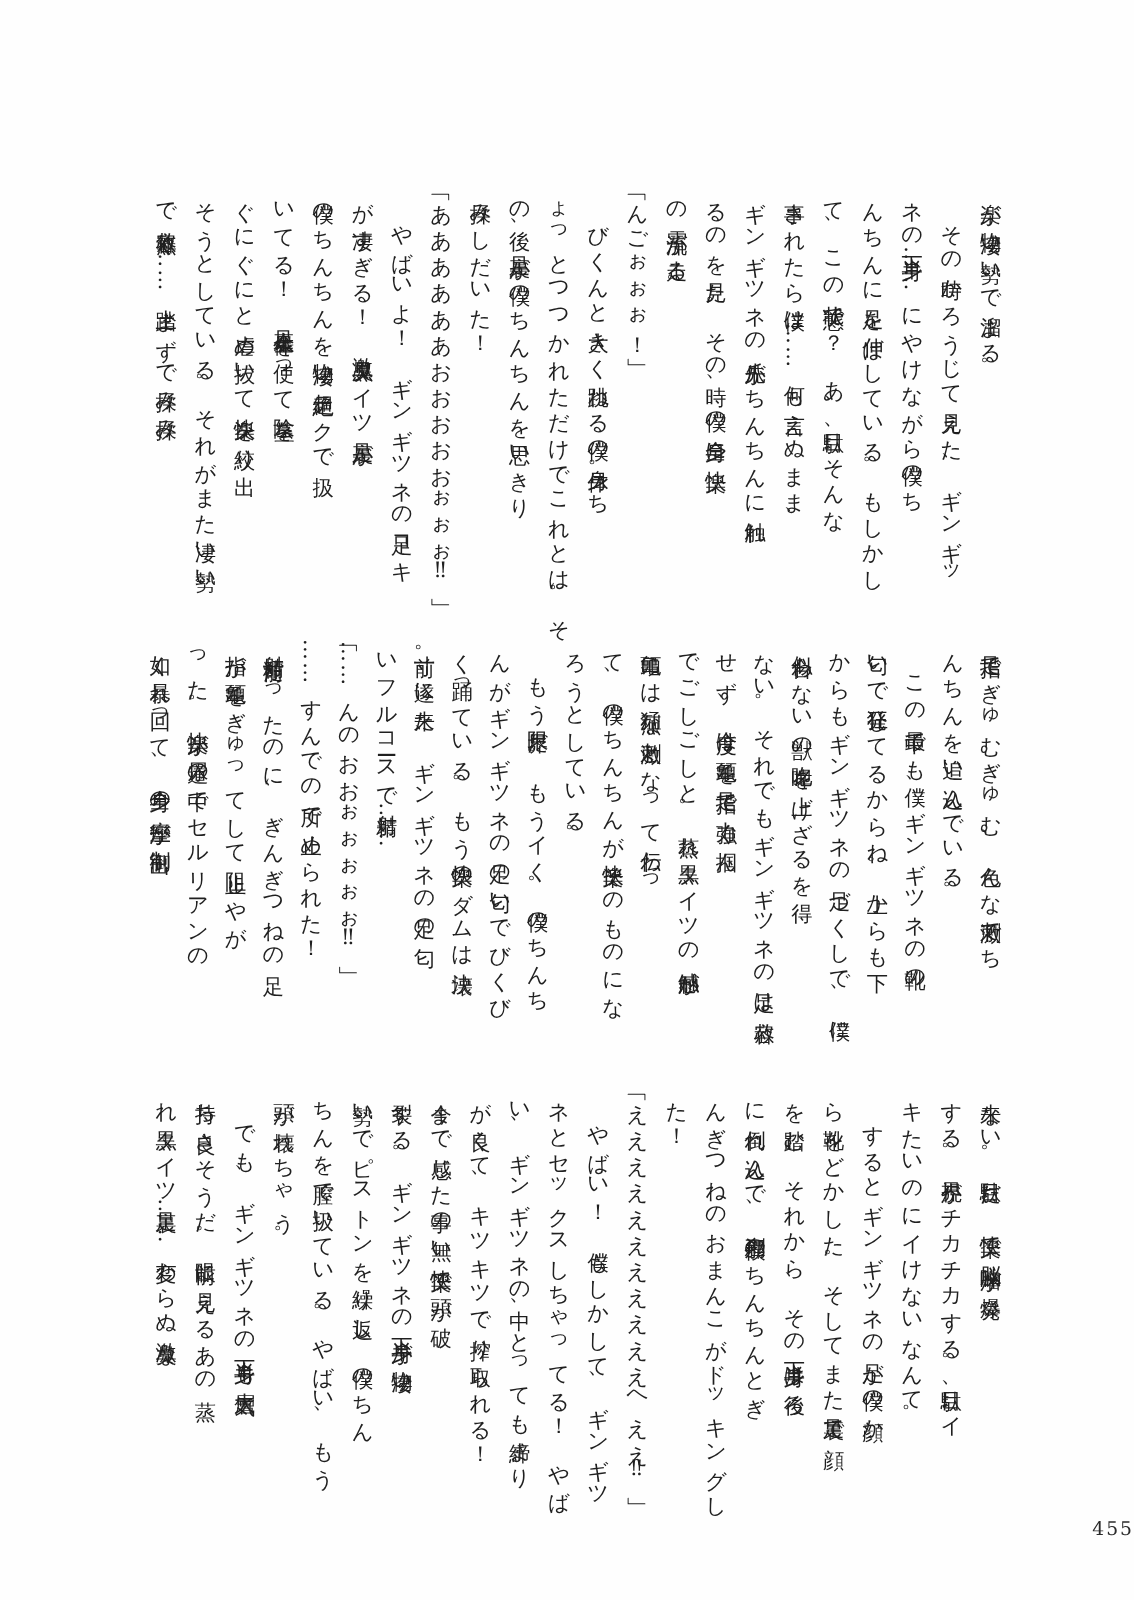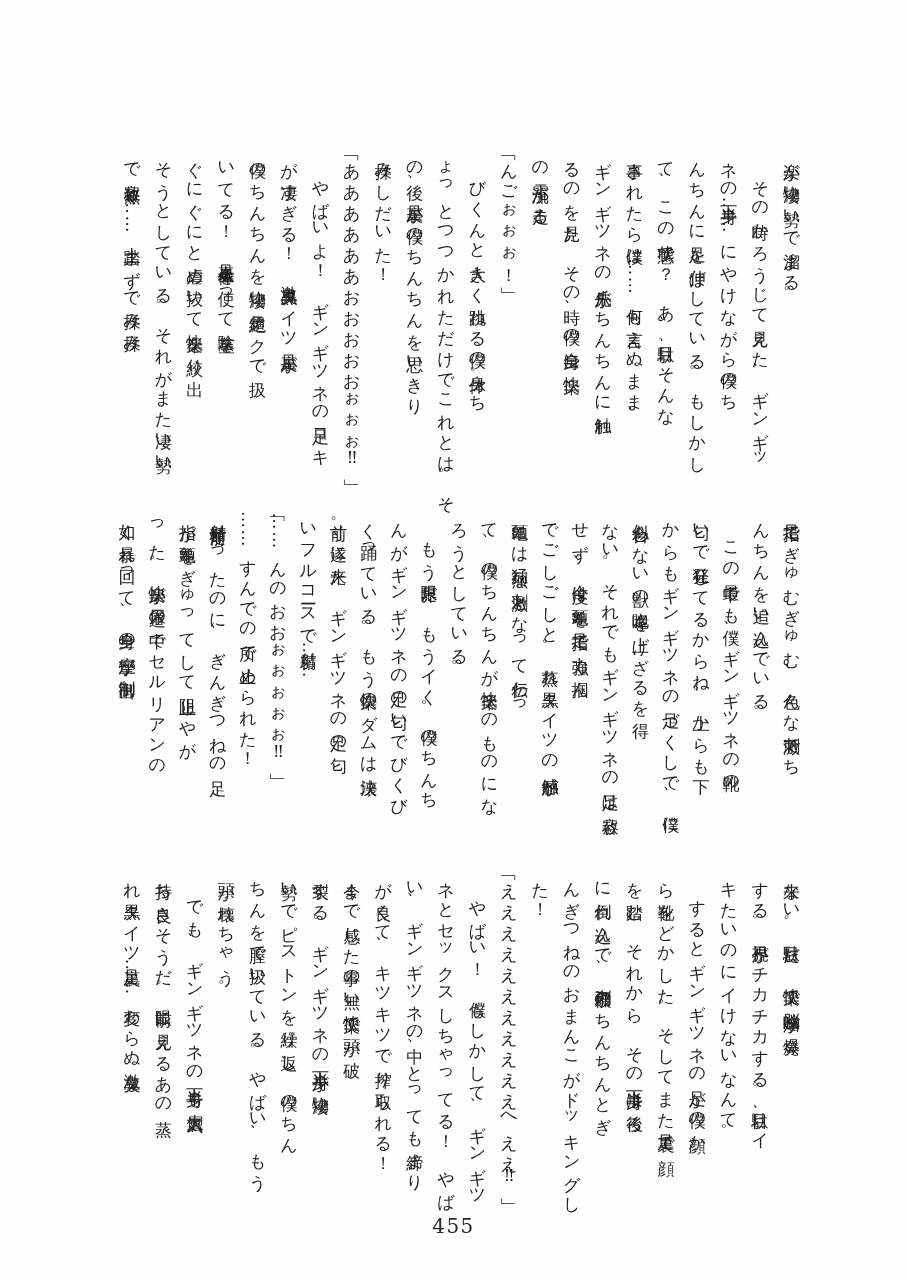--- a/index.html
+++ b/index.html
@@ -37,22 +37,22 @@
   .b3 { top: 870px; }
   .tline {
     margin: 0;
     padding: 0;
   }
   .pagenum {
     position: absolute;
     top: 1214px;
     left: 0;
     width: 100%;
-    text-align: center;
-    font-size: 20px;
+    text-align: right;
+    font-size: 15px;
     letter-spacing: 1.5px;
     color: #2a2a2a;
   }
 </style>
 </head>
 <body>
 
 <div class="page">
   <section class="tblock b1">
       <div class="tline">楽が物凄い勢いで溜まる。</div>

